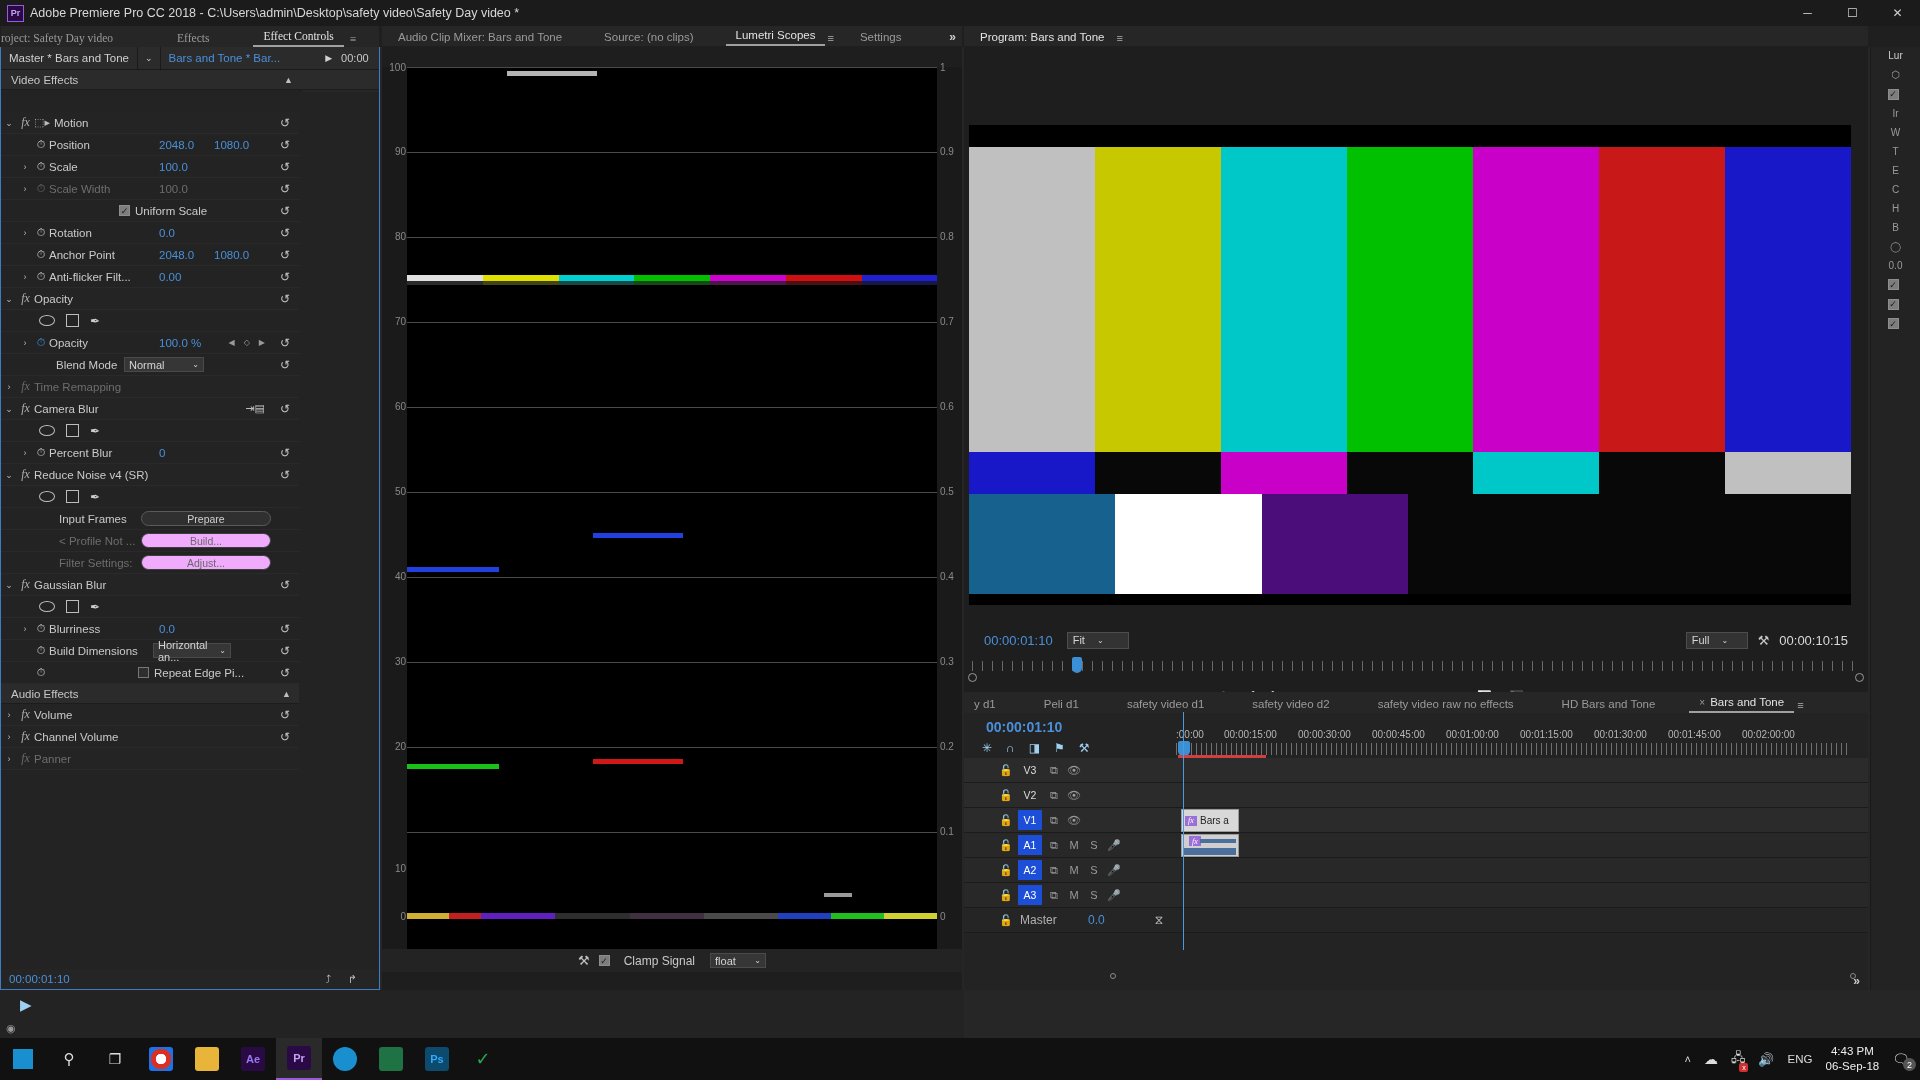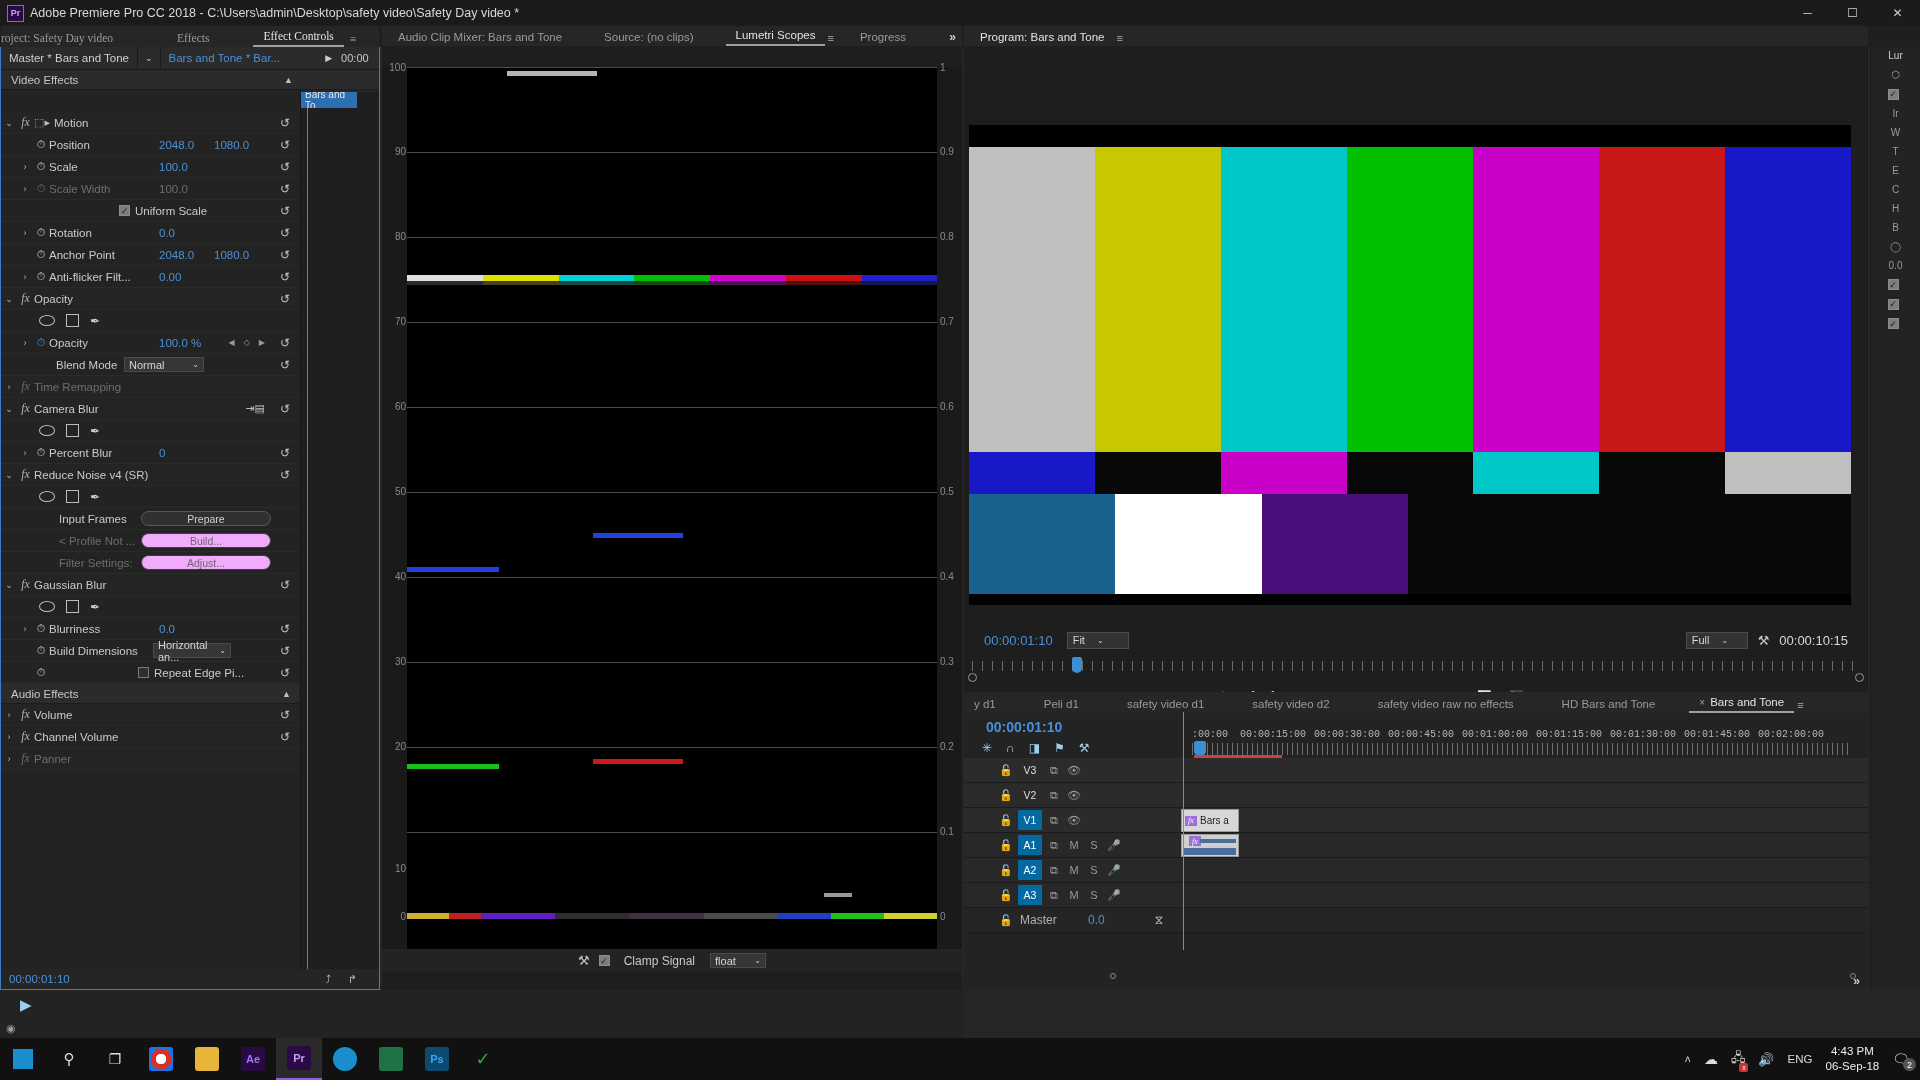--- a/index.html
+++ b/index.html
@@ -97,29 +97,29 @@
              padding:0 5px; color:#d4d4d4; font-size:11px; gap:12px; }
   .scrub { position:absolute; left:0; top:608px; width:904px; height:22px; }
   .transport { position:absolute; left:0; top:632px; width:904px; height:36px; display:flex;
                align-items:center; justify-content:center; gap:17px; color:#cfcfcf; font-size:14px; }
 
   
   .timeline { position:absolute; left:964px; top:692px; width:904px; height:298px; background:#232323; }
   .tl-tabs { height:21px; display:flex; align-items:flex-end; background:#262626; }
   .tl-tc { color:#4a90d9; font-size:14px; font-weight:bold; padding:6px 0 0 22px; }
   .tl-tools { display:flex; gap:14px; padding:6px 0 0 18px; color:#9fd0f0; font-size:12px; }
-  .tl-ruler { position:absolute; left:228px; top:21px; right:20px; height:44px;font-family:Liberation Mono, monospace; }
+  .tl-ruler { position:absolute; left:212px; top:21px; right:20px; height:44px; }
   .tl-rl { position:absolute; font-size:10px; color:#b6b6b6; top:16px; }
   .track-row { height:25px; border-bottom:1px solid #1b1b1b; display:flex; align-items:center;
                background:#2b2b2b; position:relative; }
   .track-row.audio { background:#282828; }
   .tbtn { width:20px; text-align:center; color:#9a9a9a; font-size:11px; }
   .tname { width:24px; height:20px; margin:0 2px; display:flex; align-items:center; justify-content:center;
            font-size:10.5px; color:#ddd; }
-  .tname.sel { background:#0369a1; color:#fff; }
+  .tname.sel { background:#1d4ed8; color:#fff; }
   .clip-v { position:absolute; background:#d8d8d8; border:1px solid #9a9a9a; height:23px; top:1px;
             display:flex; align-items:center; font-size:10px; color:#222; overflow:hidden; }
   .clip-a { position:absolute; background:#cfcfcf; border:1px solid #9a9a9a; height:23px; top:1px; overflow:hidden; }
   .fxbadge { width:12px; height:10px; background:#9a6fd8; color:#fff; font-size:8px; font-style:italic;
              display:flex; align-items:center; justify-content:center; margin:0 3px; font-family:"Liberation Serif",serif;}
   .playhead { position:absolute; width:1px; background:#4a9ae0; }
 
   
   .farright { position:absolute; left:1870px; top:47px; width:50px; height:943px; background:#232323;
               border-left:1px solid #1a1a1a; }
@@ -182,24 +182,20 @@
     <div style="position:absolute;left:299px;top:23px;width:79px;height:22px;background:#262626;border-left:1px solid #1a1a1a;">
       <div style="position:absolute;left:0;top:2px;width:14px;height:12px;background:#3b8fd4;border-radius:2px 2px 6px 6px"></div>
       <div style="position:absolute;right:2px;top:3px;width:58px;height:9px;background:repeating-linear-gradient(90deg,#555 0 1px,transparent 1px 4px)"></div>
     </div>
 
     <div class="section-head" style="margin-top:0">
       <span>Video Effects</span>
       <span class="collapse">▲</span>
     </div>
 
-    <div style="position:absolute;left:299px;top:45px;width:79px;bottom:20px;background:#1f1f1f;border-left:1px solid #1a1a1a">
-      <div style="position:absolute;left:6px;top:0px;width:1px;height:100%;background:#3b8fd4"></div>
-      <div style="position:absolute;left:0px;top:0px;width:56px;height:16px;background:#2d6fb0;color:#e8e8e8;font-size:10px;display:flex;align-items:center;padding-left:4px;overflow:hidden">Bars and To</div>
-    </div>
 
     <div style="position:absolute;left:0;top:65px;width:298px;">
 
       <div class="fx-row hdr">
         <span class="tw">⌄</span>
         <span class="fxi">fx</span>
         <span style="color:#bbb;font-size:11px;margin-right:4px">⬚▸</span>
         <span class="lbl">Motion</span>
         <span class="reset">↺</span>
       </div>
@@ -426,21 +422,21 @@
     </div>
   </div>
 
   <div class="center-panel">
 
     <div class="tabstrip" style="position:absolute;left:0;top:-21px;width:580px">
       <div class="ptab" style="margin-left:6px">Audio Clip Mixer: Bars and Tone</div>
       <div class="ptab" style="margin-left:22px">Source: (no clips)</div>
       <div class="ptab active" style="margin-left:22px">Lumetri Scopes</div>
       <div class="hamb" style="margin:0 0 2px 2px">≡</div>
-      <div class="ptab" style="margin-left:16px">Progress</div>
+      <div class="ptab" style="margin-left:16px">Settings</div>
       <div class="chevs" style="position:absolute;right:6px;bottom:2px">»</div>
     </div>
 
     <div class="scope-area">
 
       <div>
         <div class="ax-l" style="top:-5px">100</div>
         <div class="ax-l" style="top:79px">90</div>
         <div class="ax-l" style="top:164px">80</div>
         <div class="ax-l" style="top:249px">70</div>

